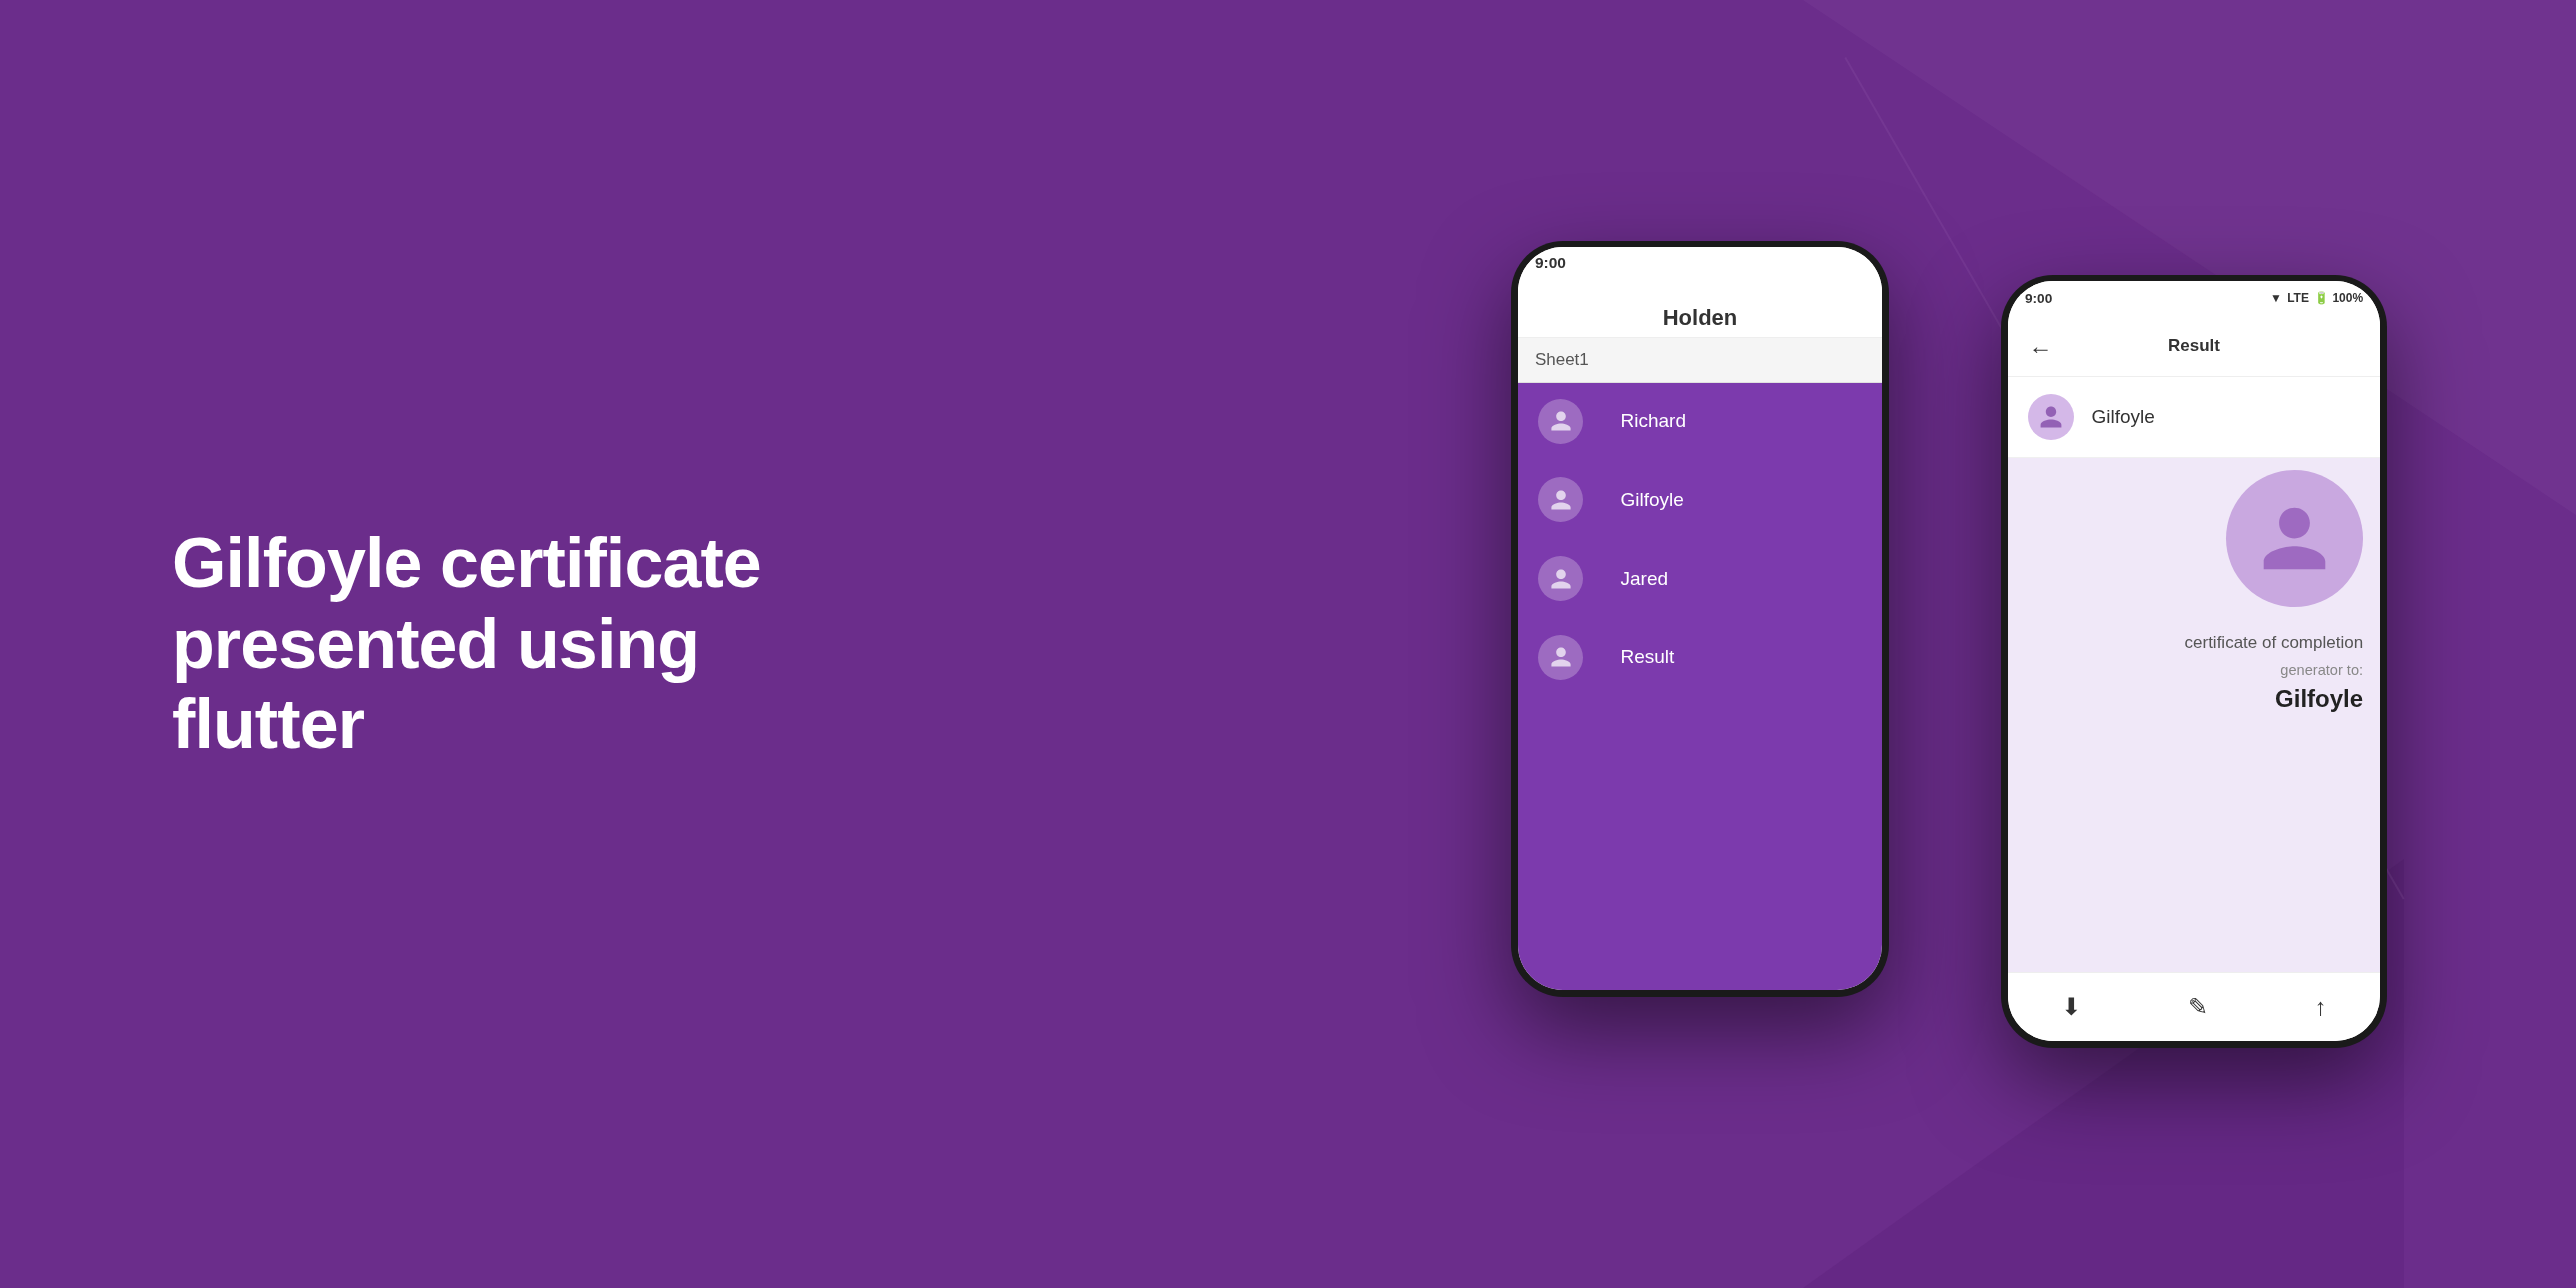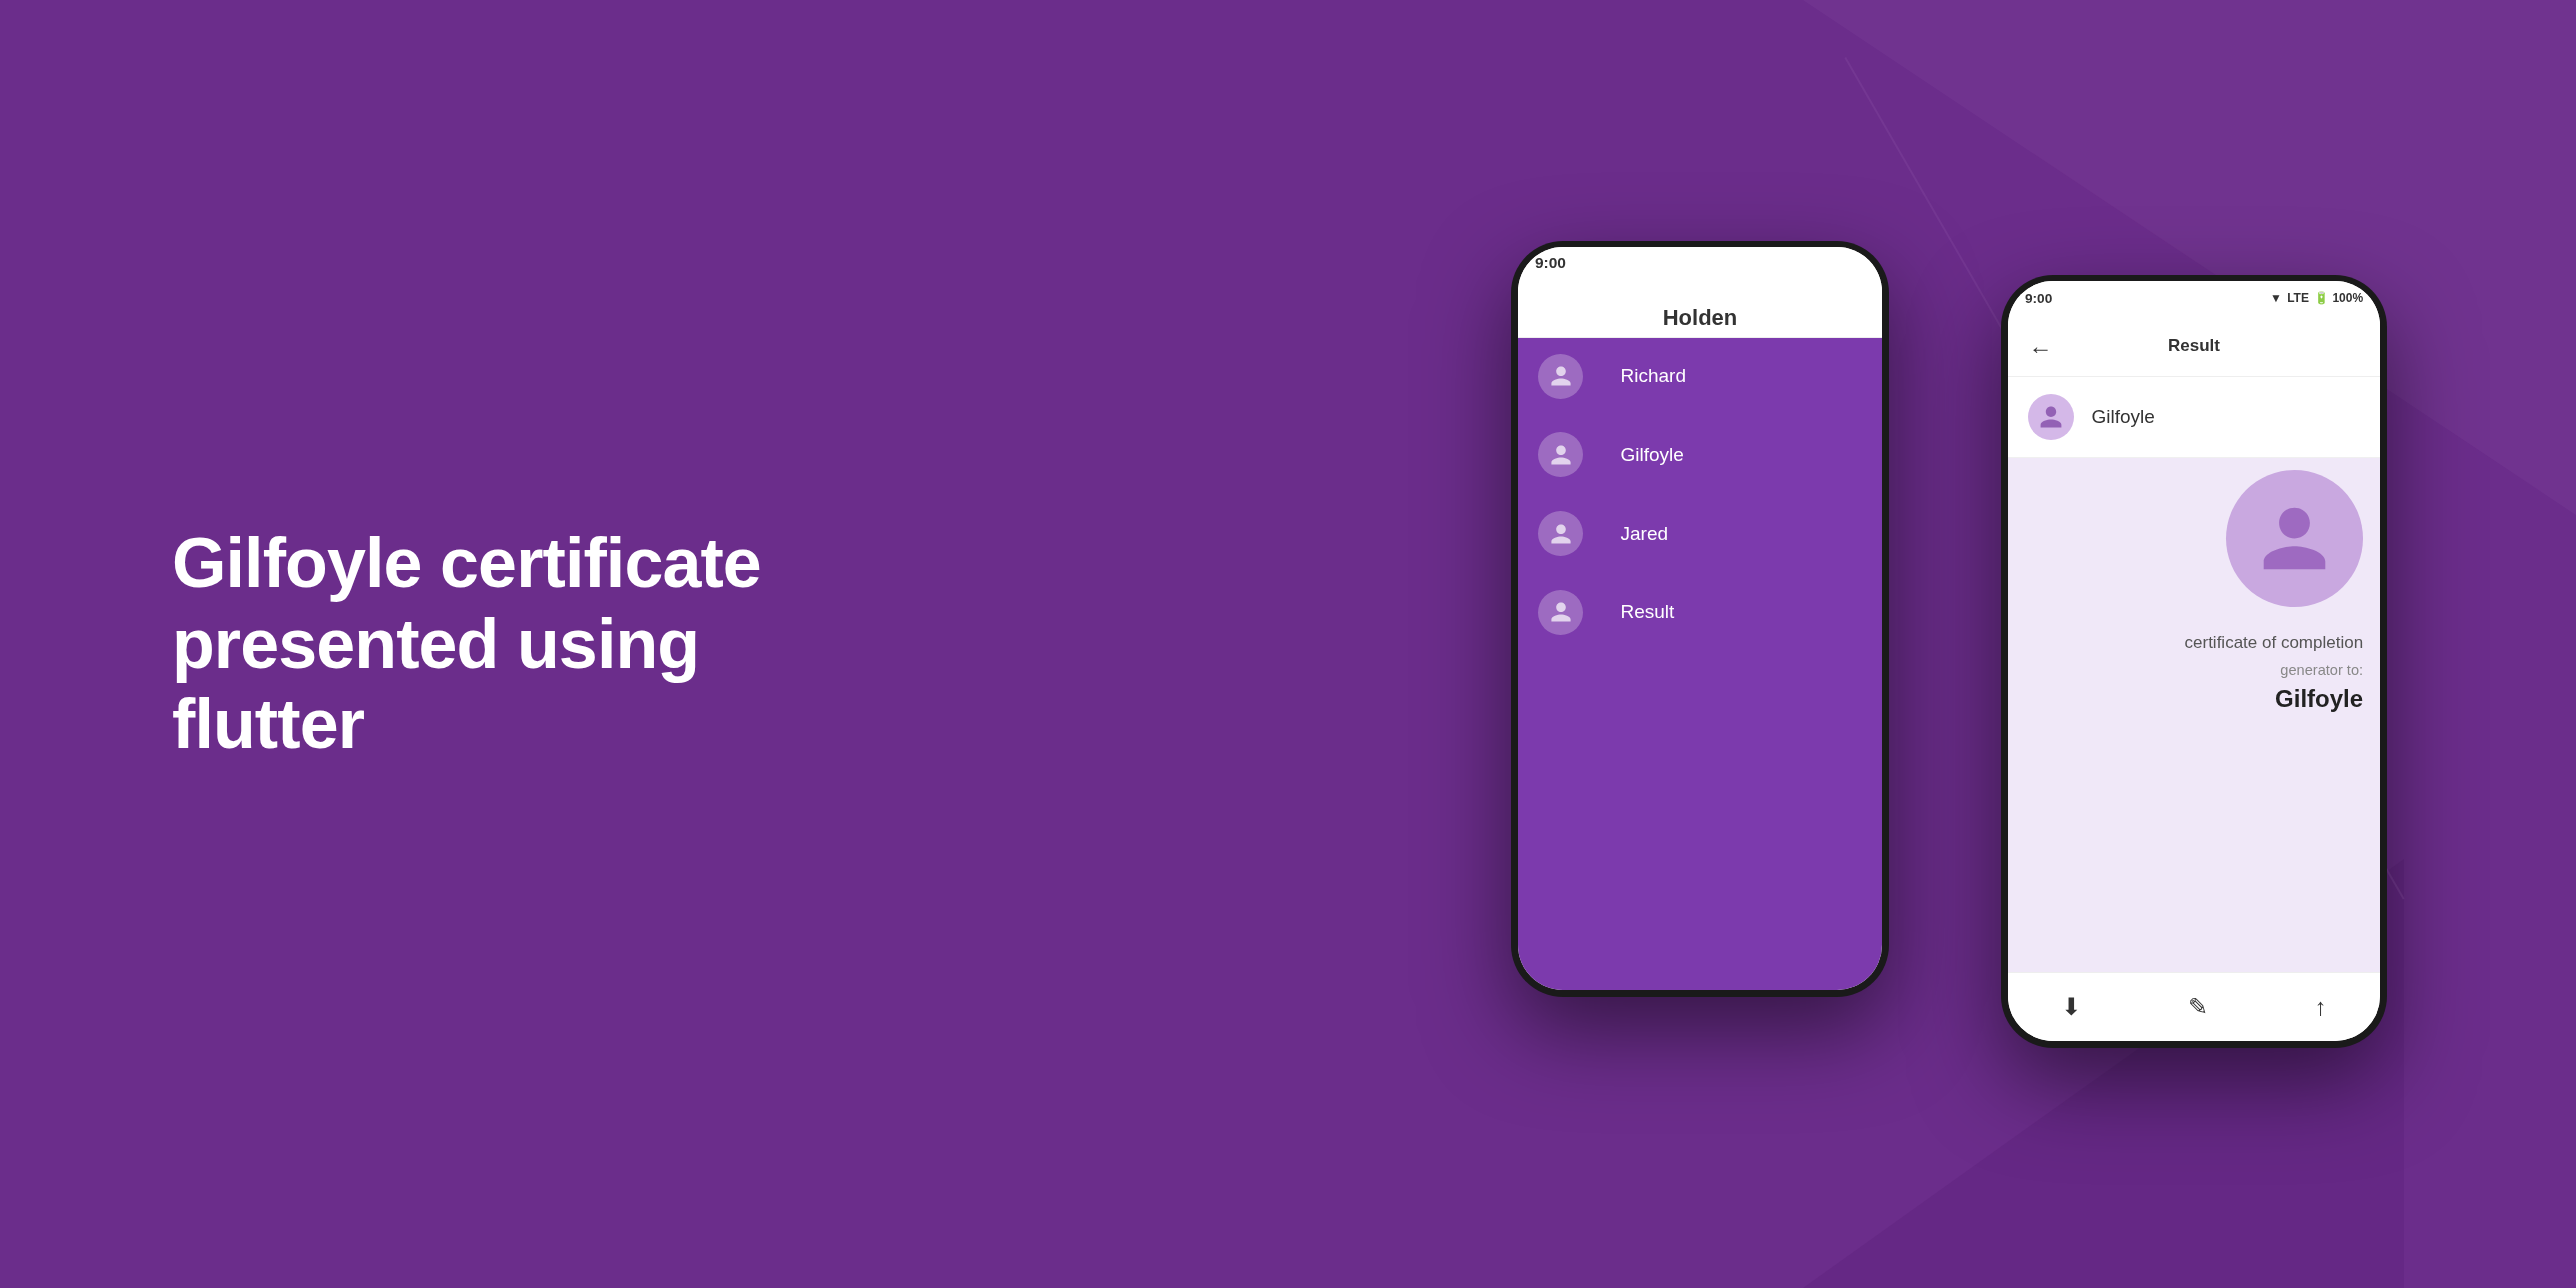--- a/index.html
+++ b/index.html
@@ -353,20 +353,23 @@
         <div class="screen-content">
 
           <div class="p1-status-bar">
             <span>9:00</span>
           </div>
 
           <div class="p1-app-bar">
             <span class="p1-app-bar-title">Holden</span>
           </div>
 
+          <div class="p1-sheet-tab">
+            <span>Sheet1</span>
+          </div>
 
           <div class="p1-list">
             <div class="p1-list-item">
               <div class="p1-avatar">
                 <svg class="p1-avatar-icon" viewBox="0 0 24 24">
                   <path d="M12 12c2.7 0 4.8-2.1 4.8-4.8S14.7 2.4 12 2.4 7.2 4.5 7.2 7.2 9.3 12 12 12zm0 2.4c-3.2 0-9.6 1.6-9.6 4.8v2.4h19.2v-2.4c0-3.2-6.4-4.8-9.6-4.8z"></path>
                 </svg>
               </div>
               <span class="p1-name">Richard</span>
             </div>

